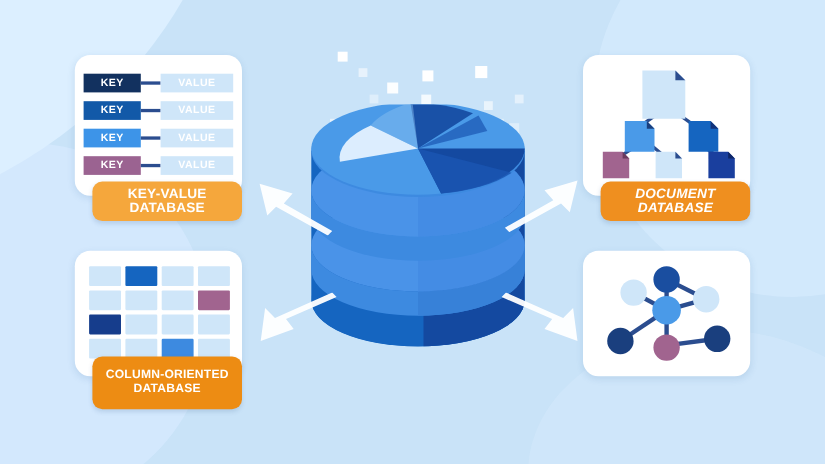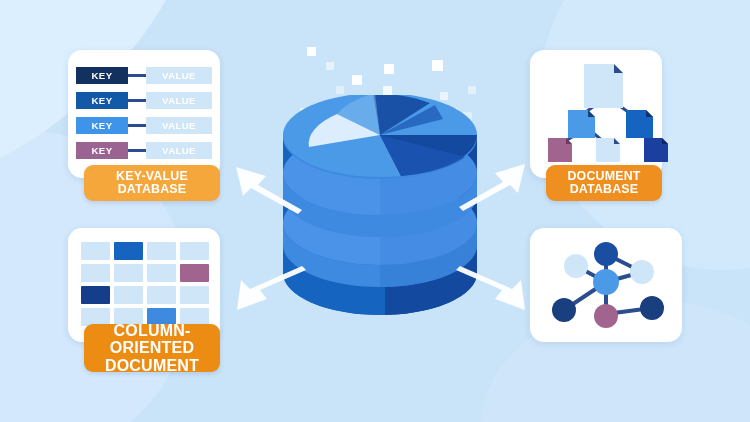--- a/index.html
+++ b/index.html
@@ -39,21 +39,21 @@
     box-shadow:0 2px 7px rgba(40,90,150,.13);
   }
   .card-art{position:absolute;left:0;top:0;right:0;bottom:0;}
   .card-label{
     position:absolute;left:16px;right:0;bottom:-23px;height:36px;
     border-radius:9px;display:flex;align-items:center;justify-content:center;
     text-align:center;color:#ffffff;font-weight:bold;font-size:12.4px;
     letter-spacing:.2px;line-height:1.08;
     box-shadow:0 2px 4px rgba(60,100,150,.18);
   }
-  .card-label.two-line{height:48px;bottom:-30px;font-size:16px;}
+  .card-label.two-line{height:48px;bottom:-30px;font-size:11px;}
 
   
   .kv-row{position:absolute;height:17px;}
   .kv-key{
     position:absolute;left:0;top:0;width:52px;height:17px;
     display:flex;align-items:center;justify-content:center;
     color:#ffffff;font-weight:bold;font-size:9.6px;letter-spacing:.4px;
   }
   .kv-link{position:absolute;left:52px;top:7px;width:18px;height:3px;background:#2b4d8f;}
   .kv-val{
@@ -202,21 +202,21 @@
       </div>
       <div class="kv-row" style="left:8px;top:92px;width:136px;">
         <div class="kv-key" style="background:#9b6391;">KEY</div>
         <div class="kv-link"></div>
         <div class="kv-val">VALUE</div>
       </div>
     </div>
     <div class="card-label" style="background:#f5a73c;">KEY-VALUE DATABASE</div>
   </div>
 
-  <div class="card" style="left:530px;top:50px;width:132px;height:128px;">
+  <div class="card" style="left:530px;top:50px;width:152px;height:128px;font-style:italic;">
     <div class="card-art">
       <svg width="152" height="128" viewBox="0 0 152 128">
         <g stroke="#2b4d8f" stroke-width="3" fill="none">
           <path d="M70,52 L50,66"></path>
           <path d="M84,52 L104,66"></path>
           <path d="M50,82 L34,92"></path>
           <path d="M62,82 L74,92"></path>
           <path d="M108,82 L122,92"></path>
         </g>
 
@@ -257,21 +257,21 @@
         <div class="grid-cell" style="background: rgb(207, 230, 249); left: 79px; top: 58px; width: 29px; height: 18px;"></div>
         <div class="grid-cell" style="background: rgb(207, 230, 249); left: 112px; top: 58px; width: 29px; height: 18px;"></div>
         <div class="grid-cell" style="background: rgb(207, 230, 249); left: 13px; top: 80px; width: 29px; height: 18px;"></div>
         <div class="grid-cell" style="background: rgb(207, 230, 249); left: 46px; top: 80px; width: 29px; height: 18px;"></div>
         <div class="grid-cell" style="background: rgb(61, 138, 224); left: 79px; top: 80px; width: 29px; height: 18px;"></div>
         <div class="grid-cell" style="background: rgb(207, 230, 249); left: 112px; top: 80px; width: 29px; height: 18px;"></div>
       </div>
     <div class="card-label two-line" style="background:#ed8c13;">
       <span style="display:block;">
         <span>COLUMN-ORIENTED</span><br>
-        <span>DOCUMENT</span>
+        <span>DATABASE</span>
       </span>
     </div>
   </div>
 
   <div class="card" style="left:530px;top:228px;width:152px;height:114px;">
     <div class="card-art">
       <svg width="152" height="114" viewBox="0 0 152 114">
         <g stroke="#2b4d8f" stroke-width="4" fill="none">
           <path d="M76,26 L76,54"></path>
           <path d="M76,26 L112,44"></path>

